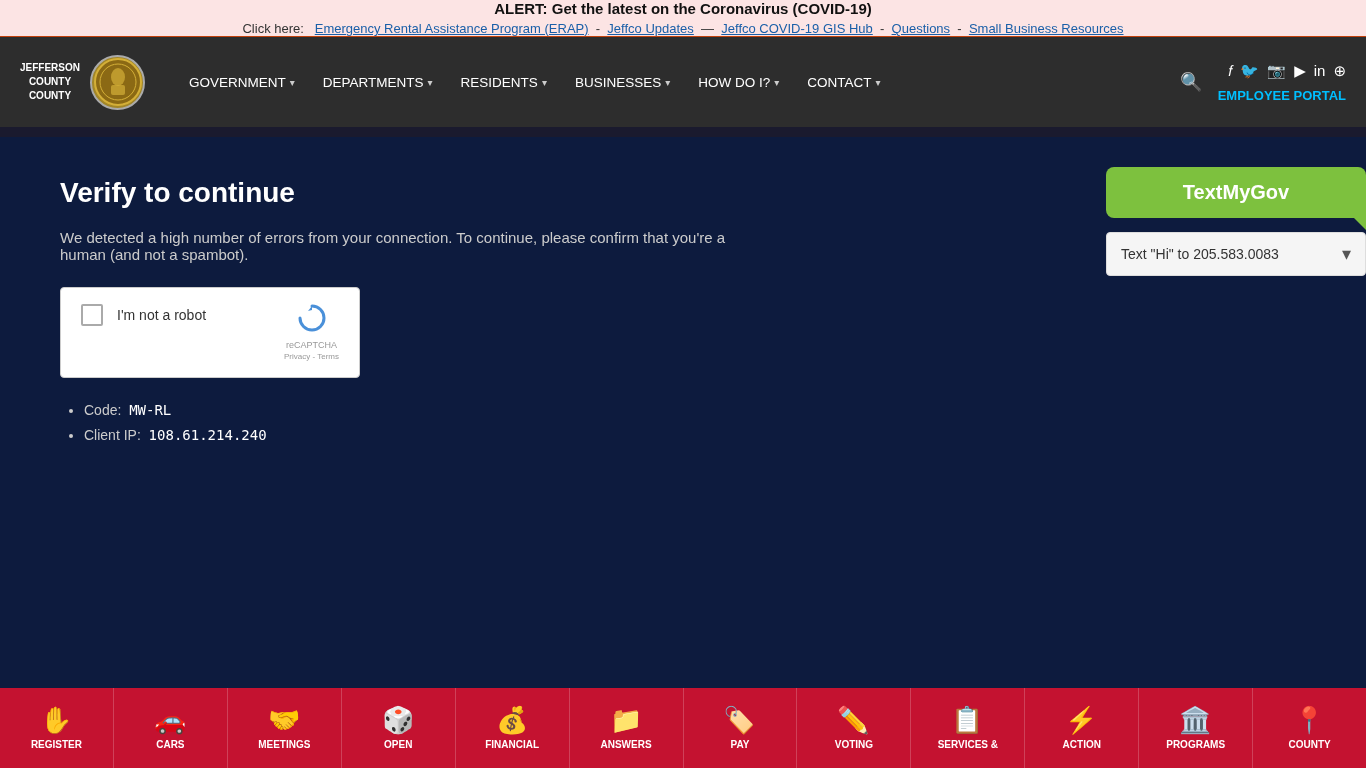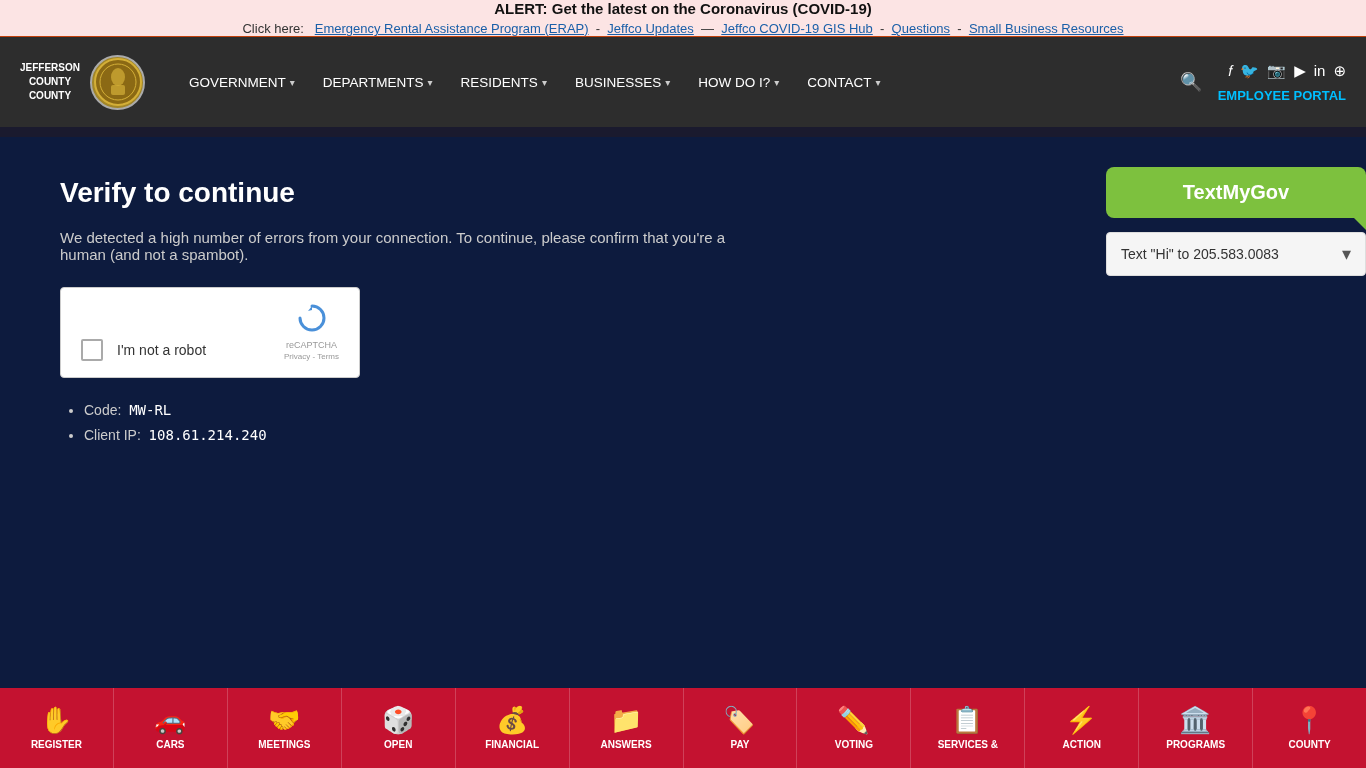--- a/index.html
+++ b/index.html
@@ -140,21 +140,21 @@
       margin-bottom: 24px;
       max-width: 700px;
     }
     #captcha-box {
       background: white;
       border: 1px solid #ccc;
       border-radius: 4px;
       width: 300px;
       padding: 16px 20px;
       display: flex;
-      align-items: flex-end;
+      align-items: flex-start;
       justify-content: space-between;
       margin-bottom: 20px;
     }
     #captcha-left {
       display: flex;
       align-items: center;
       gap: 14px;
     }
     #captcha-checkbox {
       width: 22px;

